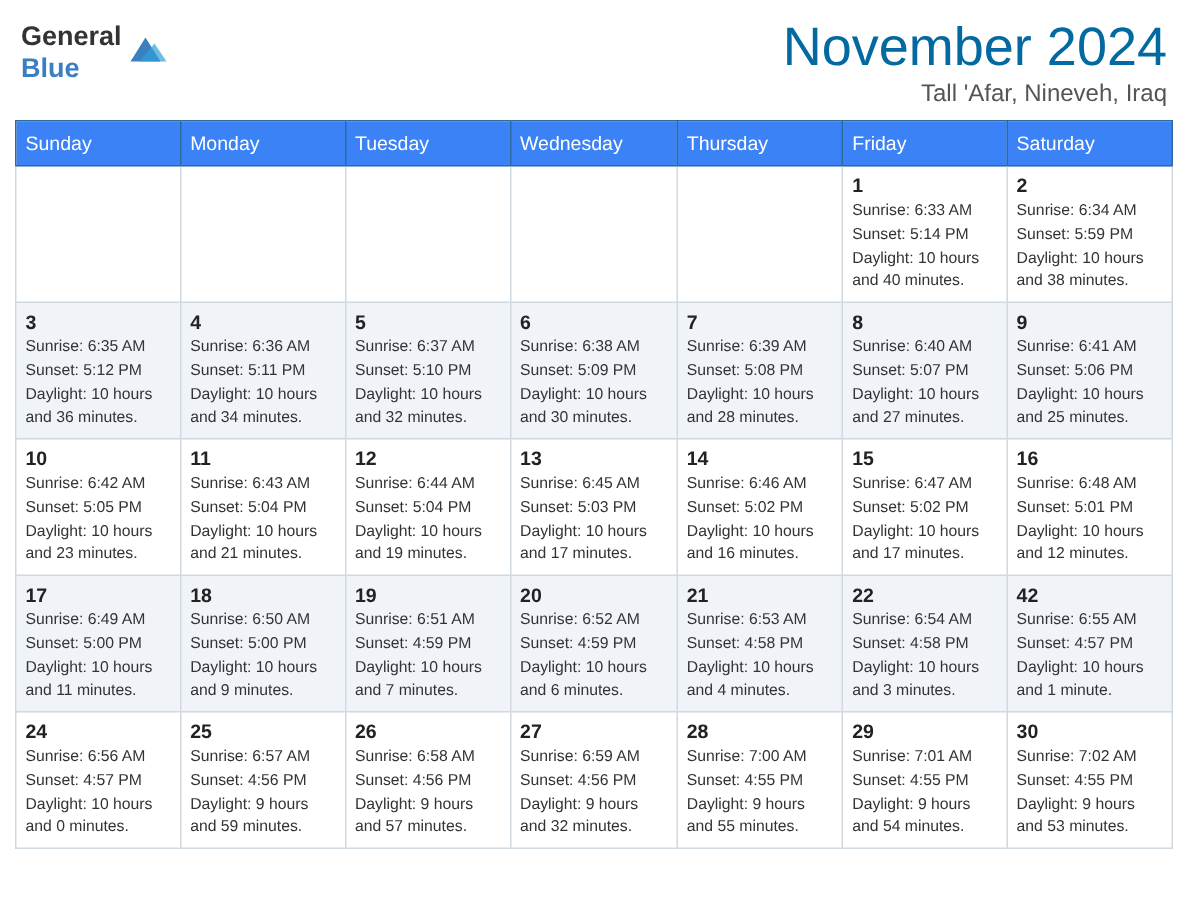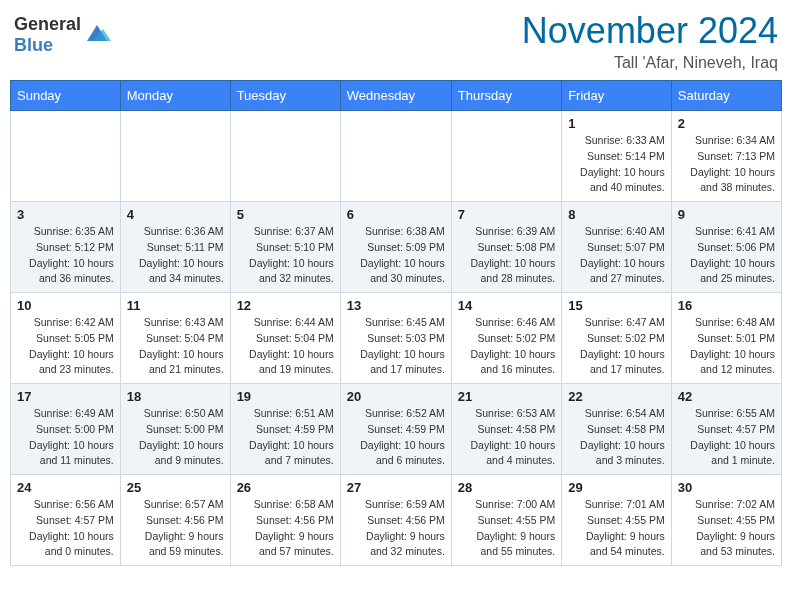--- a/index.html
+++ b/index.html
@@ -86,21 +86,20 @@
       font-weight: bold;
       font-size: 13px;
       color: #222;
       display: block;
       margin-bottom: 2px;
     }
     .day-info {
       color: #333;
       font-size: 10.5px;
       line-height: 1.5;
-      text-align: right;
     }
     .empty-cell {
       background: inherit;
     }
   </style>
 </head>
 <body>
 
 <div class="header">
   <div class="logo">
@@ -141,21 +140,21 @@
         <td class="empty-cell"></td>
         <td class="empty-cell"></td>
         <td class="empty-cell"></td>
         <td class="empty-cell"></td>
         <td>
           <span class="day-num">1</span>
           <div class="day-info"><span>Sunrise: 6:33 AM</span><br><span>Sunset: 5:14 PM</span><br><span>Daylight: 10 hours and 40 minutes.</span></div>
         </td>
         <td>
           <span class="day-num">2</span>
-          <div class="day-info"><span>Sunrise: 6:34 AM</span><br><span>Sunset: 7:13 PM</span><br><span>Daylight: 10 hours and 38 minutes.</span></div>
+          <div class="day-info"><span>Sunrise: 6:34 AM</span><br><span>Sunset: 5:59 PM</span><br><span>Daylight: 10 hours and 38 minutes.</span></div>
         </td>
       </tr>
       <tr>
         <td>
           <span class="day-num">3</span>
           <div class="day-info"><span>Sunrise: 6:35 AM</span><br><span>Sunset: 5:12 PM</span><br><span>Daylight: 10 hours and 36 minutes.</span></div>
         </td>
         <td>
           <span class="day-num">4</span>
           <div class="day-info"><span>Sunrise: 6:36 AM</span><br><span>Sunset: 5:11 PM</span><br><span>Daylight: 10 hours and 34 minutes.</span></div>

